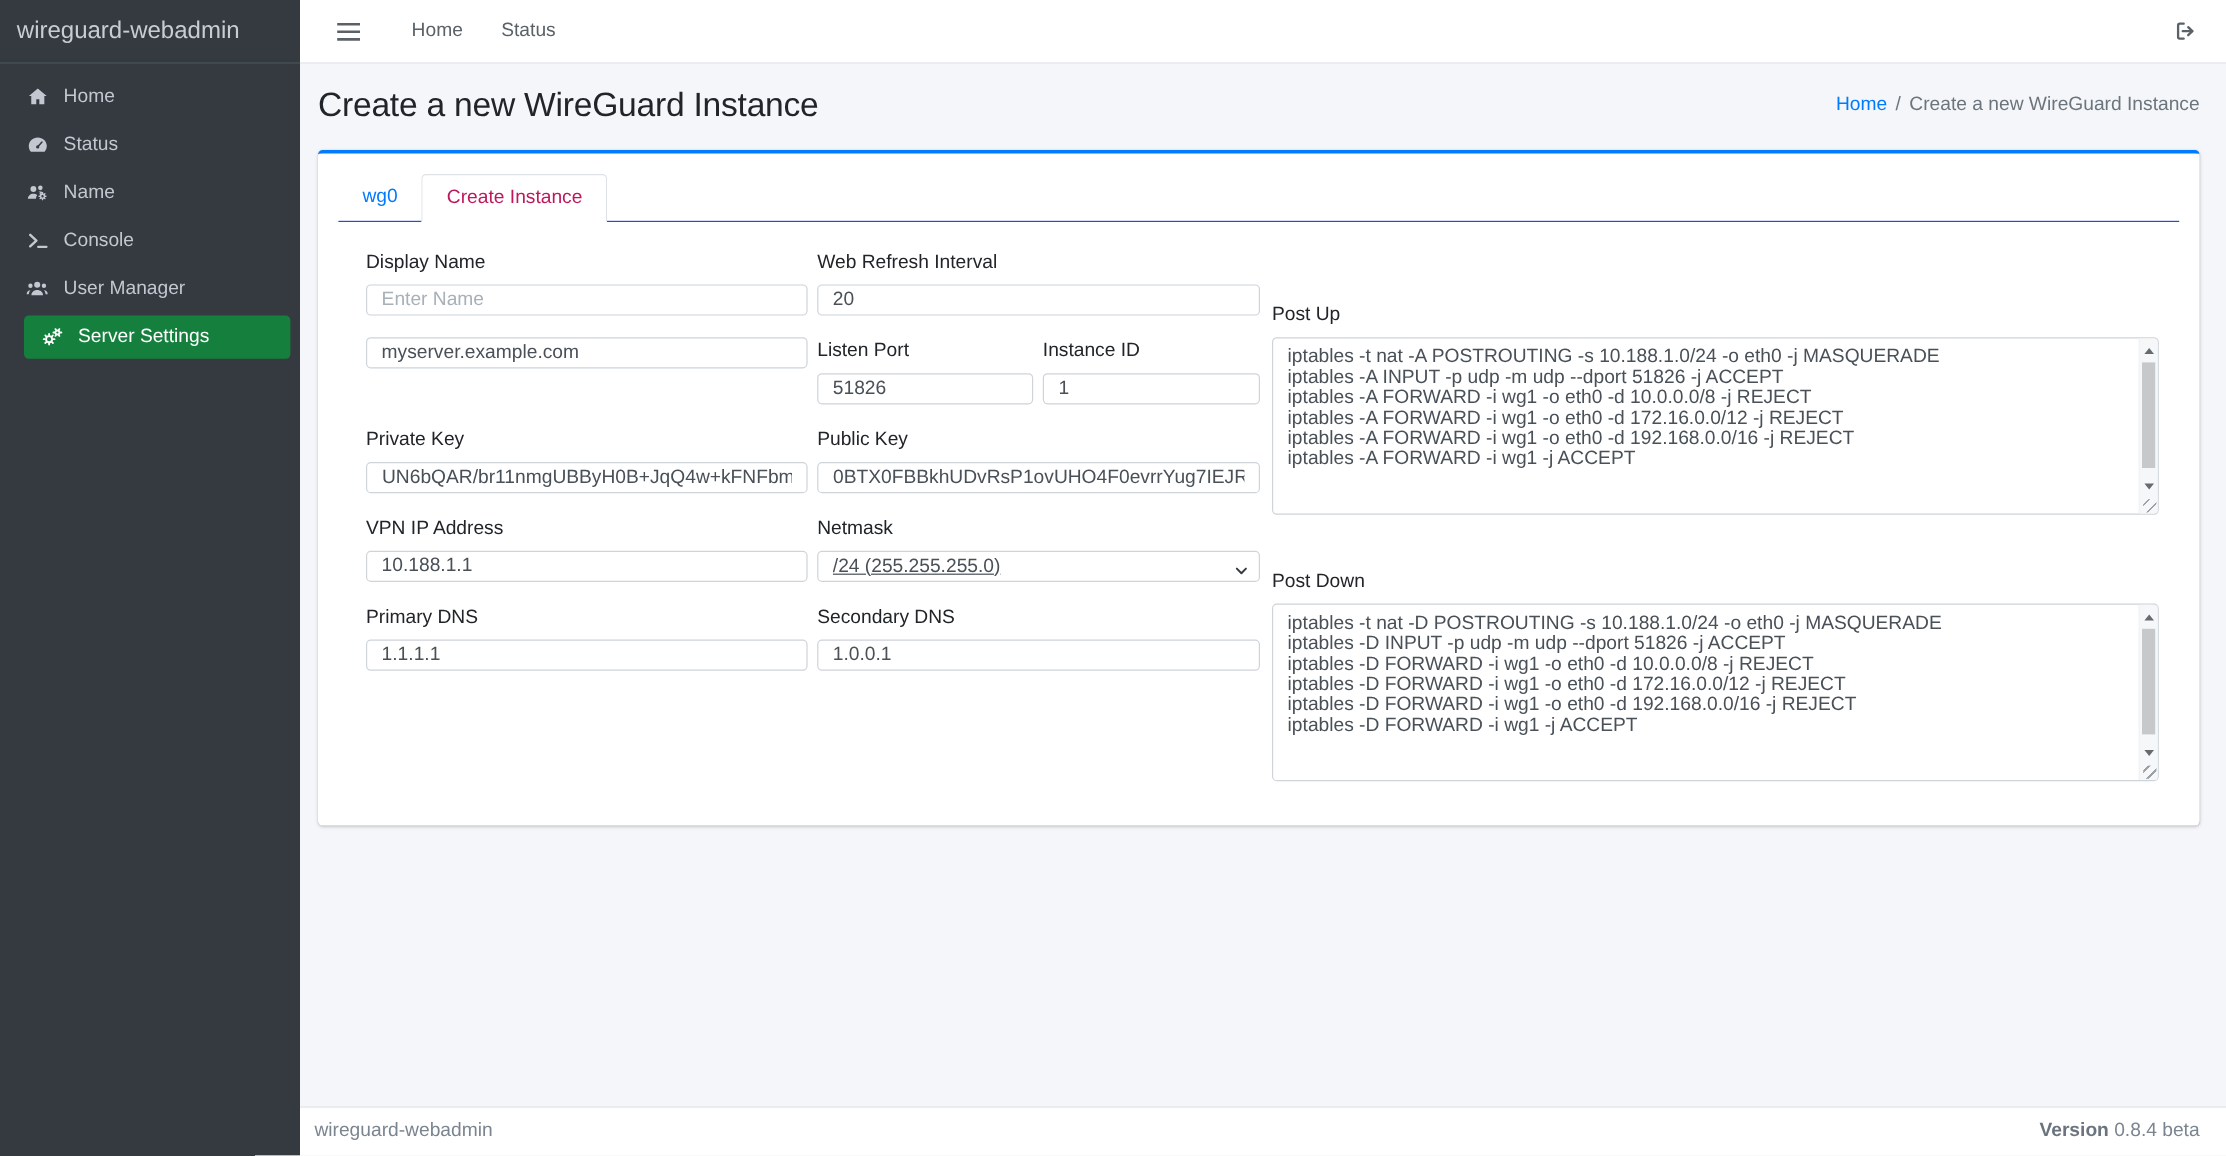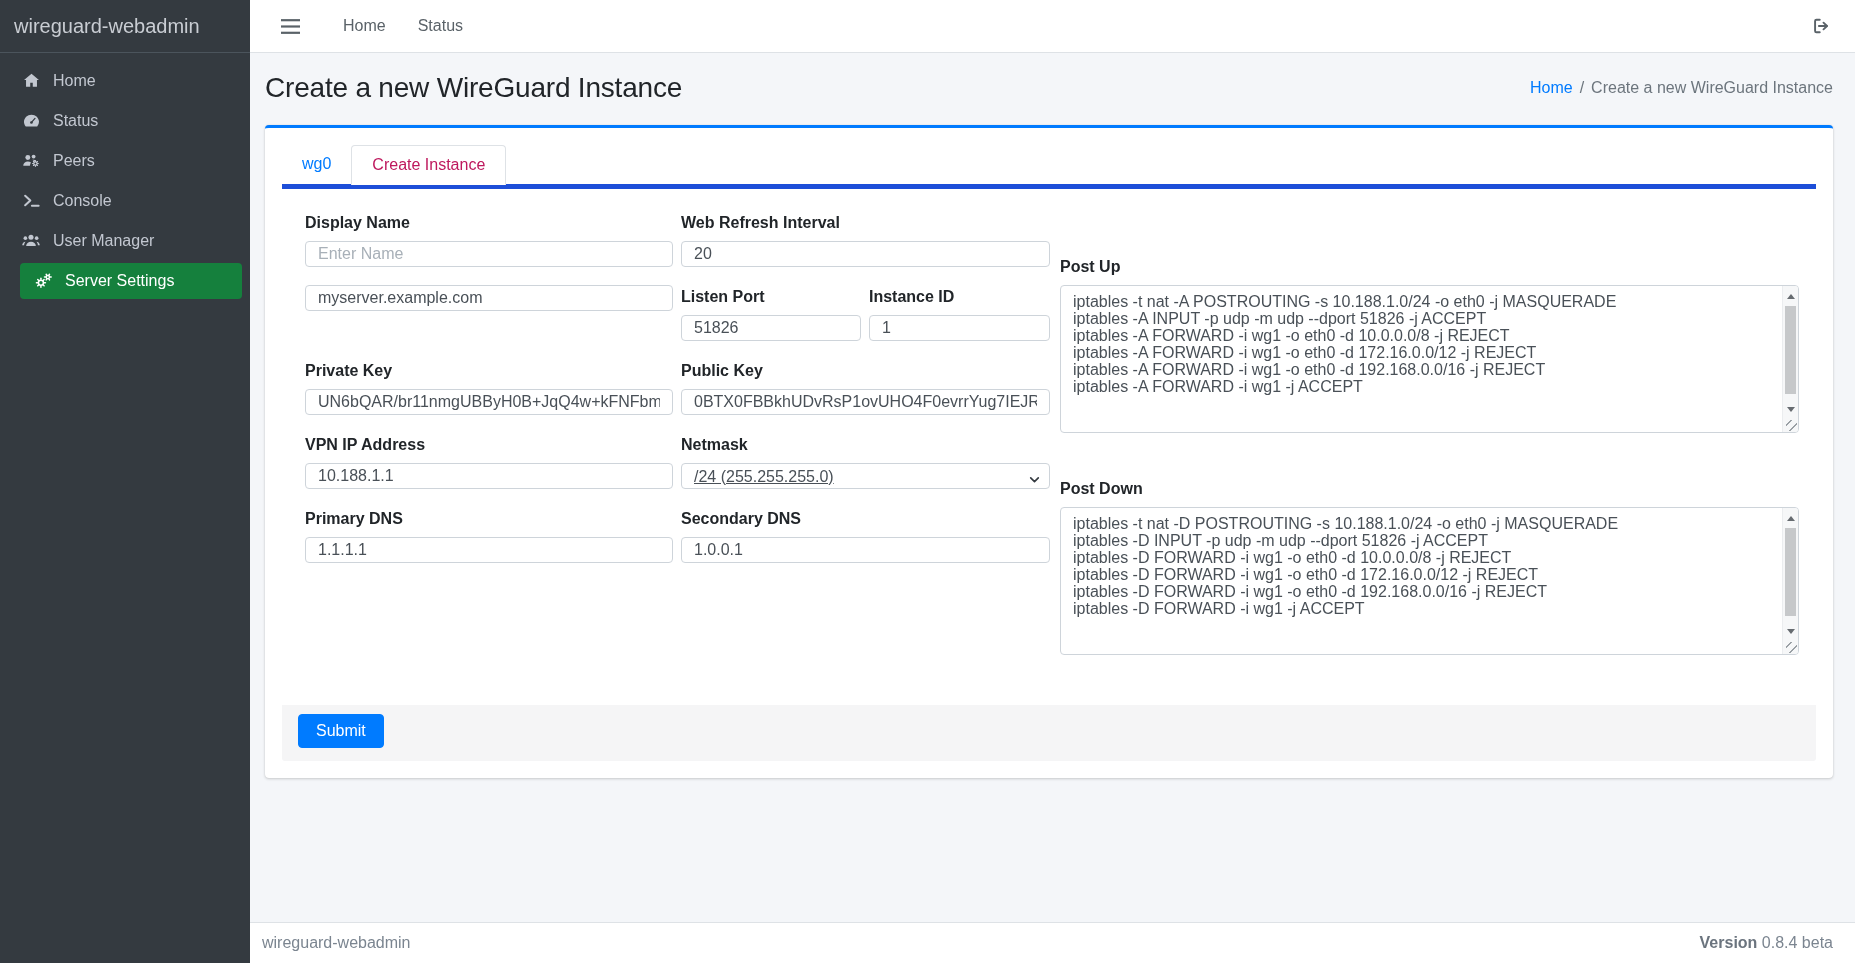--- a/index.html
+++ b/index.html
@@ -27,31 +27,31 @@
   .content { flex:1; padding:17px 22px 0 15px; overflow:hidden; }
   .content-header { display:flex; justify-content:space-between; align-items:center; padding:0 0 0 0; margin:2px 0 21px 0; }
   .content-header h1 { font-size:28px; font-weight:400; color:#212529; letter-spacing:-0.2px; }
   .breadcrumb { font-size:16px; color:#6c757d; }
   .breadcrumb a { color:#007bff; text-decoration:none; cursor:pointer; }
   .breadcrumb .sep { margin:0 7px; }
 
   
   .card { background:#fff; border-top:3px solid #007bff; border-radius:4px; box-shadow:0 0 1px rgba(0,0,0,.125), 0 1px 3px rgba(0,0,0,.18); }
   .card-body { padding:17px; }
-  .nav-tabs { display:flex; border-bottom:5px solid #1d4ed8; }
+  .nav-tabs { display:flex; border-bottom:1px solid #1d4ed8; }
   .tab { padding:10px 20px; font-size:16px; text-decoration:none; cursor:pointer; }
   .tab-link { color:#007bff; }
   .tab-active { color:#be185d; background:#fff; border:1px solid #dee2e6; border-bottom:1px solid #fff; border-radius:4px 4px 0 0; margin-bottom:-1px; }
 
   .form-area { display:flex; padding:22px 17px 0 23px; gap:10px; }
   .left-half { width:745px; flex-shrink:0; }
   .right-half { flex:1; min-width:0; }
   .frow { display:flex; gap:8px; }
   .fg { margin-bottom:18px; }
-  .fg label { display:block; font-weight:700; font-size:16px; color:#212529; margin-bottom:6px; line-height:24px; white-space:nowrap; }
+  .fg label { display:block; font-weight:400; font-size:16px; color:#212529; margin-bottom:6px; line-height:24px; white-space:nowrap; }
   .w-lg { width:368px; }
   .w-lg2 { width:369px; }
   .w-sm { width:180px; }
   .w-sm2 { width:181px; }
   .inp { width:100%; height:26px; border:1px solid #ced4da; border-radius:4px; padding:0 12px; font-size:16px; color:#495057; font-family:inherit; background:#fff; outline:none; }
   .inp::placeholder { color:#a8b0b8; opacity:1; }
   .sel-wrap { position:relative; }
   select.inp { appearance:none; -webkit-appearance:none; padding-right:30px; cursor:pointer;text-decoration:underline; }
   .sel-chev { position:absolute; right:9px; top:10px; pointer-events:none; display:flex; }
 
@@ -116,21 +116,21 @@
                 <line x1="17.6" y1="18.4" x2="17.6" y2="19.4"></line>
                 <line x1="14" y1="15.8" x2="15" y2="15.8"></line>
                 <line x1="20.2" y1="15.8" x2="21.2" y2="15.8"></line>
                 <line x1="15.1" y1="13.3" x2="15.8" y2="14"></line>
                 <line x1="19.4" y1="17.6" x2="20.1" y2="18.3"></line>
                 <line x1="20.1" y1="13.3" x2="19.4" y2="14"></line>
                 <line x1="15.8" y1="17.6" x2="15.1" y2="18.3"></line>
               </g>
             </svg>
         </span>
-        <span>Peers</span>
+        <span>Name</span>
       </a>
 
       <a class="side-item">
         <span class="side-icon">
           <svg width="19" height="19" viewBox="0 0 24 24" fill="none" stroke="#c2c7d0" stroke-width="2.6" stroke-linecap="round" stroke-linejoin="round">
               <polyline points="4,6 10.5,12 4,18"></polyline>
               <line x1="12.5" y1="18.6" x2="21" y2="18.6"></line>
             </svg>
         </span>
         <span>Console</span>
@@ -330,23 +330,20 @@
                     <span class="sb-thumb"></span>
                     <span class="sb-down"></span>
                   </span>
                   <span class="grip"></span>
                 </div>
               </div>
 
             </div>
           </div>
 
-          <div class="submit-strip">
-            <button class="btn-primary">Submit</button>
-          </div>
 
         </div>
       </div>
 
     </div>
 
     <footer class="footer">
       <span>wireguard-webadmin</span>
       <span class="ver"><b>Version</b>&nbsp;<span>0.8.4 beta</span></span>
     </footer>

